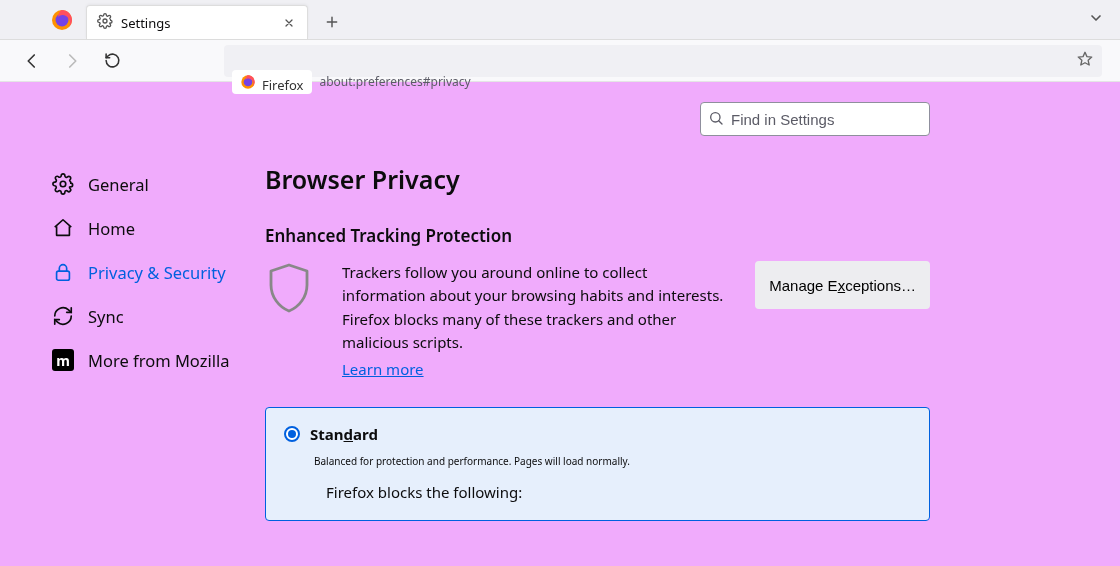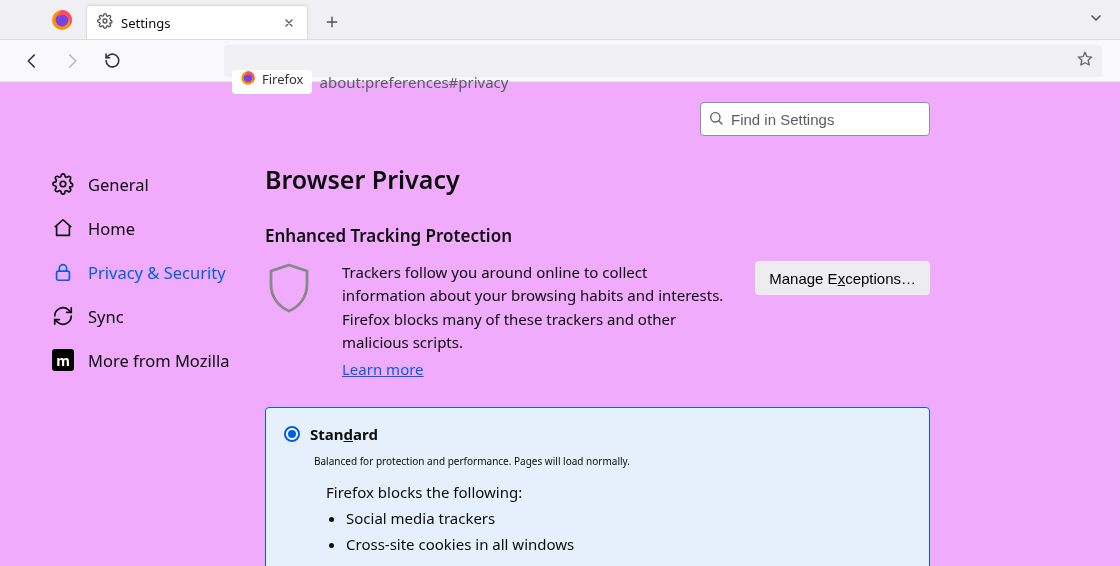--- a/index.html
+++ b/index.html
@@ -14,22 +14,22 @@
   .tab .tab-title { flex: 1; font-size: 13px; white-space: nowrap; overflow: hidden; text-overflow: ellipsis; }
   .tab .close { width: 16px; height: 16px; display:flex;align-items:center;justify-content:center; color:#555; }
   .newtab { width: 28px; height: 28px; margin-left: 10px; display:flex;align-items:center;justify-content:center; color:#555; }
   .tabstrip-chevron { position:absolute; right: 16px; top: 10px; color:#555; }
 
   
   .toolbar { height: 42px; background: #f9f9fb; display:flex; align-items:center; padding: 0 18px; gap: 12px; border-bottom: 1px solid #e5e5e5; }
   .tb-btn { width: 28px; height: 28px; display:flex;align-items:center;justify-content:center; color:#333; border-radius:4px; }
   .tb-btn.disabled { color: #bbb; }
   .urlbar { flex:1; height: 32px; background:#f0f0f4; border-radius:4px; display:flex; align-items:center; padding:0 8px; gap:8px; margin-left: 86px; }
-  .urlbar .identity { height:24px; background:#fff; border-radius:4px; padding:0 8px; display:flex; align-items:flex-start; gap:6px; font-size:13px; color:#333;margin-top:42px; }
-  .urlbar .url { color:#5b5b66; font-size:15px;margin-top:42px; }
+  .urlbar .identity { height:24px; background:#fff; border-radius:4px; padding:0 8px; display:flex; align-items:flex-end; gap:6px; font-size:13px; color:#333;margin-top:42px; }
+  .urlbar .url { color:#5b5b66; font-size:12px;margin-top:42px; }
   .urlbar .spacer { flex:1; }
   .star { color:#666; }
 
   
   .content { display:flex; height: calc(566px - 40px - 42px); }
   .content-inner { display:flex; width: 100%; padding-top: 20px; }
   .search-row { position:absolute; top: 102px; right: 190px; }
   .settings-search { width: 230px; height: 34px; border:1px solid #8f8f9d; border-radius:4px; padding: 0 10px 0 30px; font-size:15px; }
   .settings-search::placeholder { color:#5b5b66; }
   .search-wrap { position: relative; }
@@ -40,21 +40,21 @@
   .nav-item.active { color:#0060df; }
   .nav-item .icon { width:22px; height:22px; display:flex;align-items:center;justify-content:center; }
 
   .main { flex:1; padding: 60px 190px 0 30px; }
   h1.page-title { font-size: 25px; font-weight: 600; margin: 0 0 28px 0; }
   h2.section-title { font-size: 17px; font-weight: 600; margin: 0 0 14px 0; }
   .etp-row { display:flex; gap:29px; align-items:flex-start; }
   .shield { width:48px; flex:none; color:#888; }
   .etp-text { flex:1; font-size:15px; line-height:1.55; color:#0c0c0d; }
   .etp-text a { color:#0060df; text-decoration: underline; display:inline-block; margin-top:4px; }
-  .manage-btn { height:34px; min-width: 170px; background:#ededf0; border:none; border-radius:4px; font-size:15px; padding:0 14px; cursor:pointer; }
+  .manage-btn { height:48px; min-width: 170px; background:#ededf0; border:none; border-radius:4px; font-size:15px; padding:0 14px; cursor:pointer; }
   .manage-btn .ul { text-decoration: underline; }
 
   .mode-card { margin-top: 26px; border: 1.5px solid #0060df; border-radius:4px; background:#e6effc; padding: 16px 12px 18px 18px; }
   .mode-header { display:flex; align-items:center; gap:10px; font-size:15px; font-weight:700; }
   .radio { width:16px; height:16px; border:2px solid #0060df; border-radius:50%; display:flex;align-items:center;justify-content:center; background:#fff; }
   .radio .dot { width:8px; height:8px; background:#0060df; border-radius:50%; }
   .mode-desc { margin: 10px 0 14px 30px; font-size:10px; }
   .mode-sub { margin-left: 42px; font-size:15px; }
   .mode-sub ul { margin: 6px 0 0 0; padding-left: 20px; }
   .mode-sub li { margin: 6px 0; }
@@ -221,22 +221,18 @@
         <div class="mode-card">
           <div class="mode-header">
             <span class="radio">
                 <span class="dot"></span>
               </span>
             <span><span>Stan</span><span class="ul-char">d</span><span>ard</span></span>
           </div>
           <div class="mode-desc">Balanced for protection and performance. Pages will load normally.</div>
           <div class="mode-sub">
             <div>Firefox blocks the following:</div>
-            <ul>
-              <li>Social media trackers</li>
-              <li>Cross-site cookies in all windows</li>
-            </ul>
           </div>
         </div>
       </div>
     </div>
   </div>
 </div>
 
 </body></html>

